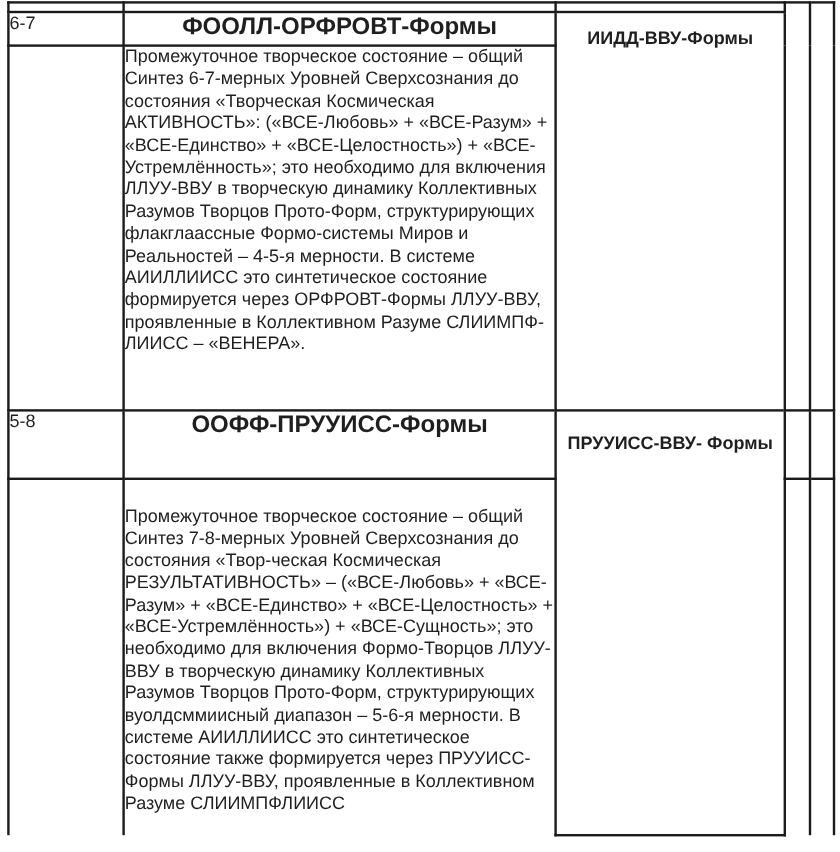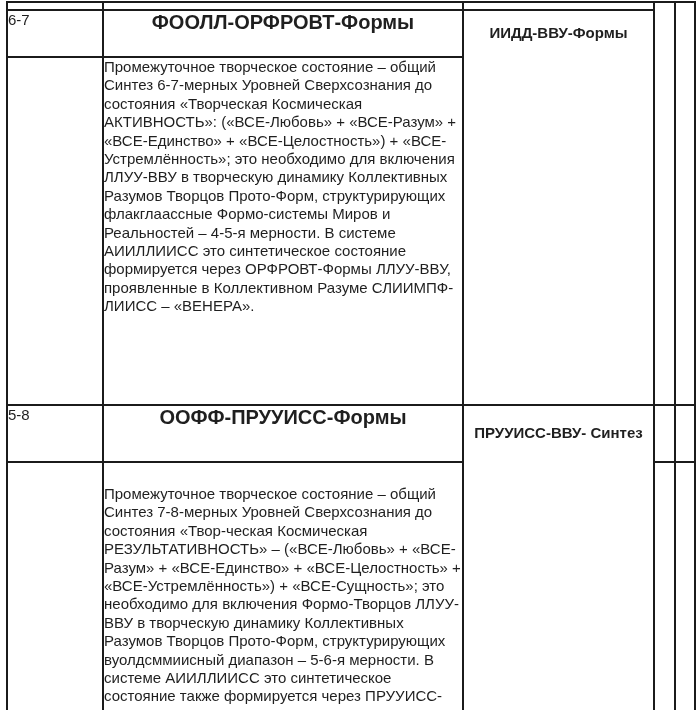--- a/index.html
+++ b/index.html
@@ -28,22 +28,22 @@
     border-collapse: collapse;
     table-layout: fixed;
   }
   table.forms-table td {
     border: 2px solid var(--border-color);
     vertical-align: top;
     padding: 0;
     overflow: hidden;
   }
   tr.sliver-row { height: 8px; }
-  tr.header-row-1 { height: 47px; }
-  tr.body-row-1 { height: 348px; }
+  tr.header-row-1 { height: 28px; }
+  tr.body-row-1 { height: 304px; }
   tr.header-row-2 { height: 57px; }
   tr.body-row-2 { height: 297px; }
 
   td.dim-cell {
     vertical-align: middle;
     padding-left: 4px;
     font-size: 15px;
   }
   td.form-header-cell {
     vertical-align: middle;
@@ -101,21 +101,21 @@
         </td>
       </tr>
       <tr class="body-row-1">
         <td></td>
         <td class="desc-cell">Промежуточное творческое состояние – общий Синтез 6-7-мерных Уровней Сверхсознания до состояния «Творческая Космическая АКТИВНОСТЬ»: («ВСЕ-Любовь» + «ВСЕ-Разум» + «ВСЕ-Единство» + «ВСЕ-Целостность») + «ВСЕ-Устремлённость»; это необходимо для включения ЛЛУУ-ВВУ в творческую динамику Коллективных Разумов Творцов Прото-Форм, структурирующих флакглаассные Формо-системы Миров и Реальностей – 4-5-я мерности. В системе АИИЛЛИИСС это синтетическое состояние формируется через ОРФРОВТ-Формы ЛЛУУ-ВВУ, проявленные в Коллективном Разуме СЛИИМПФ-ЛИИСС – «ВЕНЕРА».</td>
       </tr>
       <tr class="header-row-2">
         <td class="dim-cell">5-8</td>
         <td class="form-header-cell">ООФФ-ПРУУИСС-Формы</td>
         <td class="vvu-header-cell" rowspan="2">
-          <div class="vvu-inner h2">ПРУУИСС-ВВУ- Синтез</div>
+          <div class="vvu-inner h2">ПРУУИСС-ВВУ- Формы</div>
         </td>
         <td></td>
         <td></td>
       </tr>
       <tr class="body-row-2 cut">
         <td></td>
         <td class="desc-cell second">Промежуточное творческое состояние – общий Синтез 7-8-мерных Уровней Сверхсознания до состояния «Твор-ческая Космическая РЕЗУЛЬТАТИВНОСТЬ» – («ВСЕ-Любовь» + «ВСЕ-Разум» + «ВСЕ-Единство» + «ВСЕ-Целостность» + «ВСЕ-Устремлённость») + «ВСЕ-Сущность»; это необходимо для включения Формо-Творцов ЛЛУУ-ВВУ в творческую динамику Коллективных Разумов Творцов Прото-Форм, структурирующих вуолдсммиисный диапазон – 5-6-я мерности. В системе АИИЛЛИИСС это синтетическое состояние также формируется через ПРУУИСС-Формы ЛЛУУ-ВВУ, проявленные в Коллективном Разуме СЛИИМПФЛИИСС</td>
         <td></td>
         <td></td>
       </tr>

